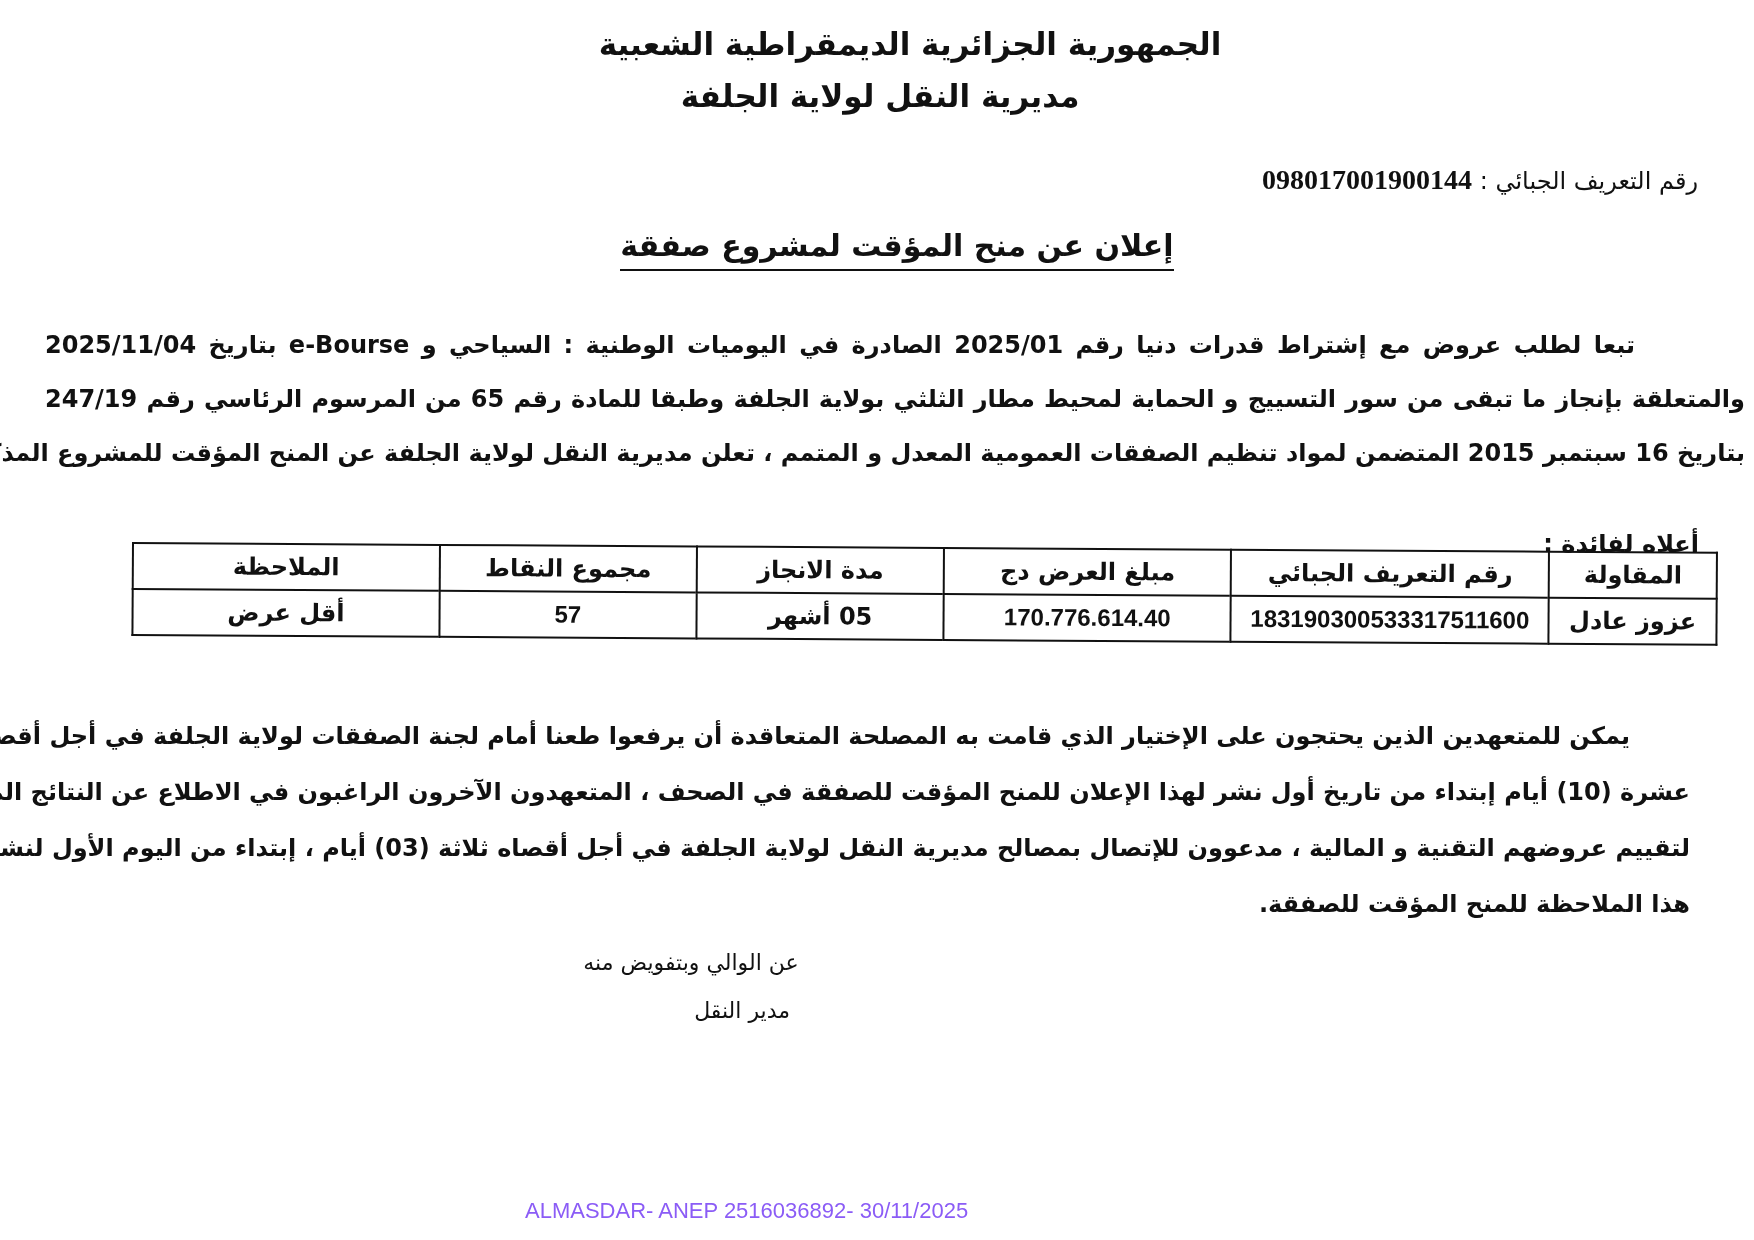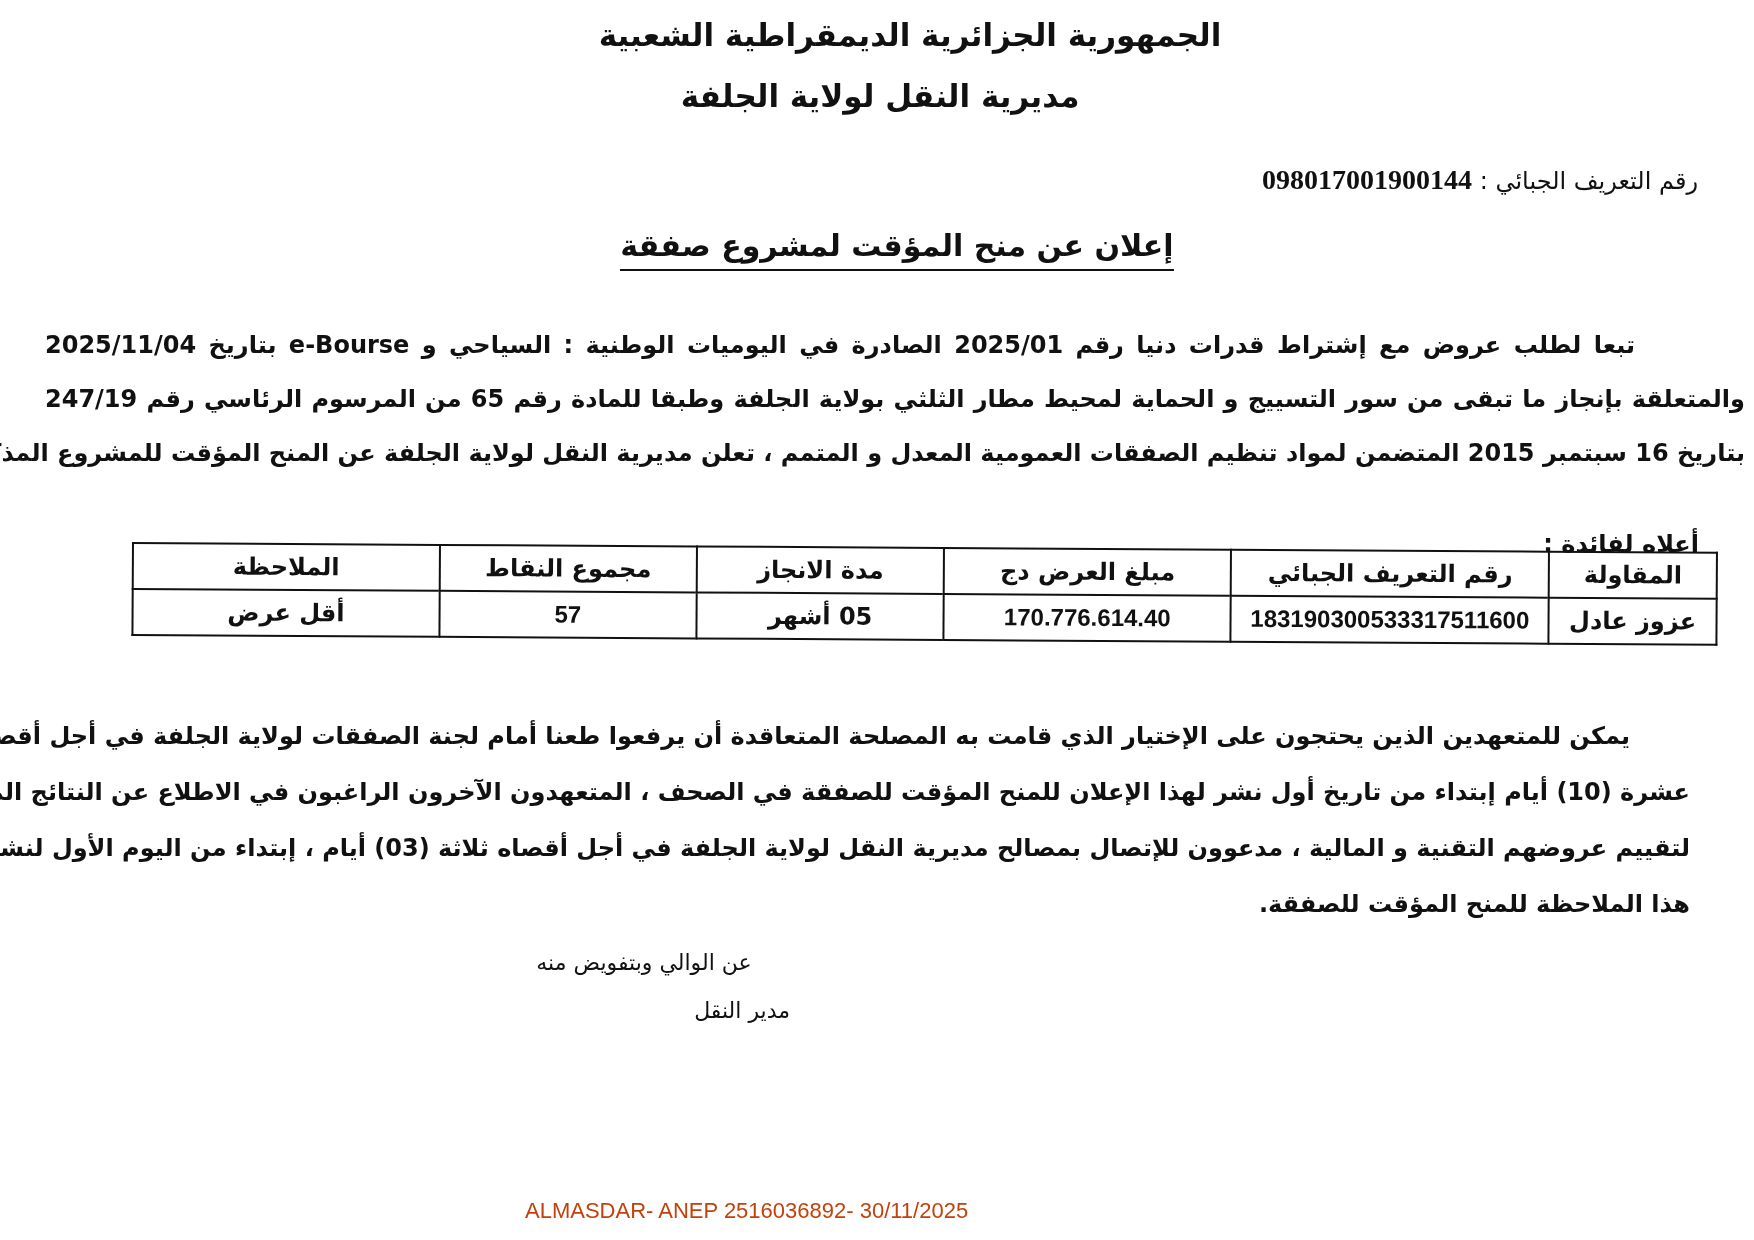--- a/index.html
+++ b/index.html
@@ -3,21 +3,21 @@
 <meta charset="utf-8">
 <style>
   html, body { margin: 0; padding: 0; background: #ffffff; }
   body {
     width: 1754px; height: 1240px; position: relative; overflow: hidden;
     color: #111; font-family: "DejaVu Sans", sans-serif;
   }
   .abs { position: absolute; }
   [dir="rtl"] { direction: rtl; unicode-bidi: isolate; }
   .hdr1 {
-    left: 560px; width: 700px; top: 17px; text-align: center;
+    left: 560px; width: 700px; top: 26px; text-align: center;
     font-size: 31px; font-weight: bold; white-space: nowrap;
   }
   .hdr2 {
     left: 600px; width: 560px; top: 78px; text-align: center;
     font-size: 31px; font-weight: bold; white-space: nowrap;
   }
   .nif-line {
     right: 56px; top: 164px; font-size: 24px; white-space: nowrap;
   }
   .nif-line .num { font-family: "Liberation Serif", serif; font-weight: bold; font-size: 28px; }
@@ -47,25 +47,25 @@
   }
   table.awards th { font-weight: bold; }
   table.awards td.num { font-family: "Liberation Sans", sans-serif; font-weight: bold; font-size: 24px; }
   .para2 {
     left: 70px; width: 1620px; top: 708px;
     font-size: 24px; font-weight: bold; line-height: 56px;
   }
   .para2 .line { display: block; white-space: nowrap; text-align: justify; text-align-last: justify; }
   .para2 .line.first { padding-right: 60px; }
   .para2 .line.last { text-align-last: right; }
-  .sig1 { left: 529px; width: 230px; top: 950px; text-align: center; font-size: 22px; white-space: nowrap; }
+  .sig1 { left: 576px; width: 230px; top: 950px; text-align: center; font-size: 22px; white-space: nowrap; }
   .sig2 { left: 560px; width: 230px; top: 998px; font-size: 22px; white-space: nowrap; }
   .footer {
     left: 525px; top: 1198px; font-family: "Liberation Sans", sans-serif;
-    font-size: 22px; white-space: nowrap; color: #c2410c;
+    font-size: 22px; white-space: nowrap; color: #8b5cf6;
   }
 </style>
 </head>
 <body>
 
 <div class="abs hdr1" dir="rtl">الجمهورية الجزائرية الديمقراطية الشعبية</div>
 <div class="abs hdr2" dir="rtl">مديرية النقل لولاية الجلفة</div>
 
 <div class="abs nif-line" dir="rtl">
   <span>رقم التعريف الجبائي :</span>

